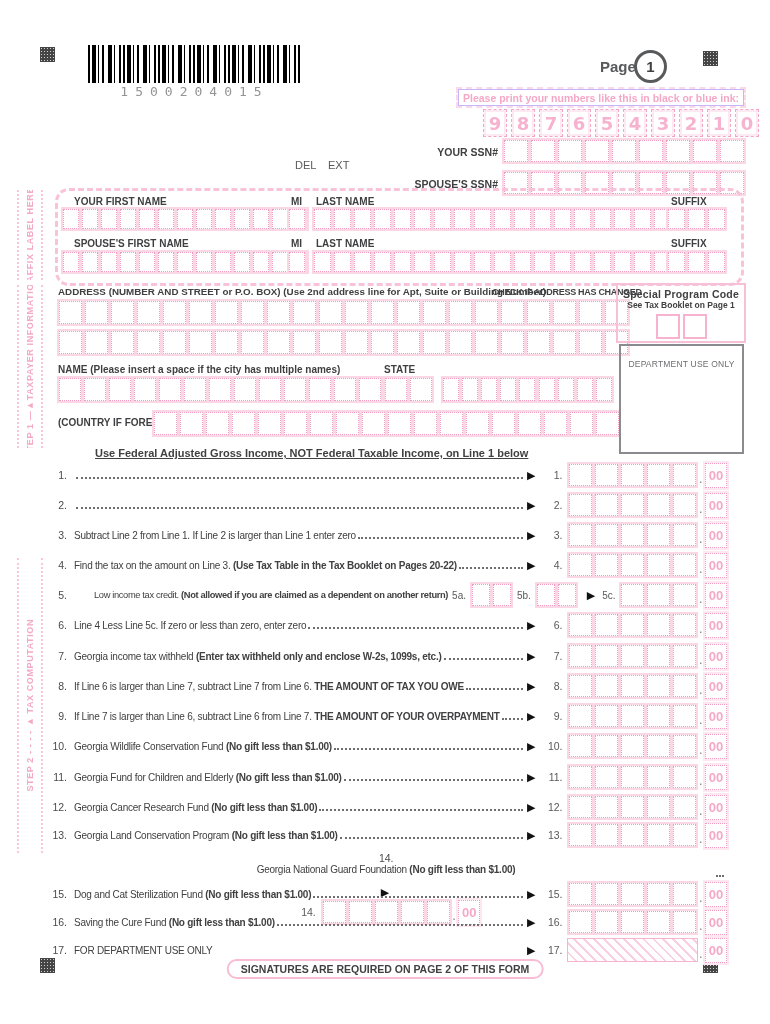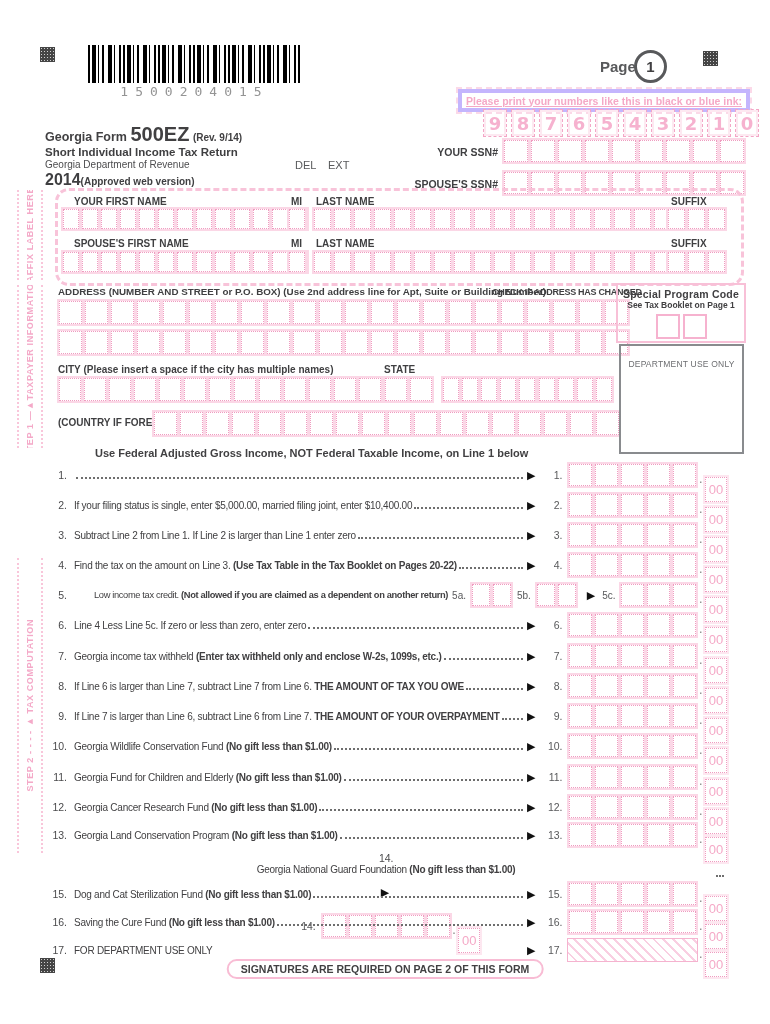--- a/index.html
+++ b/index.html
@@ -16,23 +16,23 @@
       #000 14px 16px,#fff 16px 20px,#000 20px 24px,#fff 24px 26px,#000 26px 27px,#fff 27px 31px,
       #000 31px 33px,#fff 33px 35px);}
   .bcnum{position:absolute;left:88px;top:84px;width:213px;text-align:center;
      font-family:"DejaVu Sans Mono",monospace;font-size:13px;color:#949494;letter-spacing:7px;}
   
   .pagebadge{position:absolute;left:600px;top:50px;display:flex;align-items:center;}
   .pagebadge .pw{font-size:15px;font-weight:bold;color:#58595b;}
   .pagebadge .pc{width:27px;height:27px;border:3px solid #58595b;border-radius:50%;margin-left:-2px;
      display:flex;align-items:center;justify-content:center;font-size:15px;font-weight:bold;color:#414042;background:#fff;}
   
-  .printbox{position:absolute;left:458px;top:89px;width:284px;height:15px;border:4px solid #c4b5fd;
+  .printbox{position:absolute;left:458px;top:89px;width:284px;height:15px;border:1px solid #c4b5fd;
      outline:2px dashed #fbd9e8;display:flex;align-items:center;justify-content:center;
-     font-size:10.5px;font-weight:bold;color:#f5a8c6;white-space:nowrap;text-decoration:underline;}
+     font-size:10.5px;font-weight:bold;color:#f5a8c6;white-space:nowrap;}
   .digitrow{position:absolute;left:483px;top:109px;display:flex;gap:4px;}
   .digit{width:22px;height:26px;border:1px dashed #f3a6c6;box-shadow:inset 0 0 0 2px #fde9f1;
      display:flex;align-items:center;justify-content:center;
      font-size:18px;font-weight:bold;color:#f6b2cf;font-family:"DejaVu Sans",sans-serif;}
   
   .titleblock{position:absolute;left:45px;top:123px;line-height:1.15;}
   .t1{font-size:12.5px;font-weight:bold;color:#414042;}
   .t1 .code{font-size:20px;}
   .t1 .rev{font-size:10px;}
   .t2{font-size:11.5px;font-weight:bold;}
@@ -56,35 +56,35 @@
   .special .sc{width:20px;height:21px;border:2px solid #f6b2cf;background:#fff;}
   .deptbox{position:absolute;left:619px;top:344px;width:121px;height:106px;border:2px solid #898b8e;}
   .deptbox .dl{font-size:8.5px;color:#6d6e71;text-align:center;margin-top:13px;letter-spacing:.2px;}
   
   .vstrip{position:absolute;left:17px;width:22px;display:flex;align-items:center;justify-content:center;
      border-left:2px dotted #f9c6da;border-right:2px dotted #f9c6da;overflow:hidden;}
   .vstrip span{writing-mode:vertical-rl;transform:rotate(180deg);white-space:nowrap;
      color:#f4a9c8;font-weight:bold;font-size:9px;letter-spacing:.6px;}
   
   .comphead{position:absolute;left:95px;top:447px;font-size:11px;font-weight:bold;color:#414042;
-     white-space:nowrap;}
+     text-decoration:underline;white-space:nowrap;}
   .lines{position:absolute;left:45px;top:458px;width:682px;height:514px;}
   .tline{position:absolute;left:0;width:682px;height:26px;display:flex;align-items:center;}
   .lno{width:22px;text-align:right;margin-right:7px;font-size:10.5px;color:#4a4a4c;flex:none;}
   .ltxt{font-size:10px;letter-spacing:-.25px;color:#414042;white-space:nowrap;flex:none;}
   .ltxt b{font-weight:bold;}
   .ltxt.tight{font-size:9.3px;letter-spacing:-.35px;margin-left:20px;}
   .leader{flex:1;min-width:8px;align-self:flex-end;margin:0 3px 9px 2px;border-bottom:2px dotted #6e6e6e;height:2px;}
   .leader.noline{border-bottom:none;}
   .arr{flex:none;color:#111;font-size:11px;margin:0 3px 0 1px;}
   .amt{display:flex;align-items:center;flex:none;}
   .rno{width:24px;text-align:right;margin-right:5px;font-size:10.5px;color:#58595b;flex:none;}
   .dot{font-weight:bold;color:#8a8a8a;font-size:9px;margin:10px 1px 0 1px;flex:none;}
   .cbox{width:20px;height:23px;border:1px dotted #ef9cc0;box-shadow:0 0 0 2px #fde7f0;background:#fff;margin-left:2px;
-     display:flex;align-items:center;justify-content:center;font-size:13px;font-weight:normal;color:#f5a9c7;flex:none;margin-top:29px;}
+     display:flex;align-items:center;justify-content:center;font-size:13px;font-weight:bold;color:#f5a9c7;flex:none;}
   .clab{font-size:10px;color:#58595b;margin:0 4px;flex:none;}
   .fill{flex:1;}
   .hatch{width:131px;height:24px;border:1px solid #f5b3cf;box-sizing:border-box;
      background:repeating-linear-gradient(45deg,#fff 0 5px,#f9cfe2 5px 7px);}
   
   .sigbox{position:absolute;left:50%;top:959px;transform:translateX(-50%);padding:2px 12px;
      border:2px solid #f8bcd4;border-radius:10px;font-size:10.5px;font-weight:bold;color:#414042;white-space:nowrap;background:#fff;}
 </style>
 </head>
 <body>
@@ -111,32 +111,20 @@
       <div class="digit">7</div>
       <div class="digit">6</div>
       <div class="digit">5</div>
       <div class="digit">4</div>
       <div class="digit">3</div>
       <div class="digit">2</div>
       <div class="digit">1</div>
       <div class="digit">0</div>
     </div>
 
-  <div class="titleblock">
-    <div class="t1">
-      <span>Georgia Form</span>
-      <span class="code">500EZ</span>
-      <span class="rev">(Rev. 9/14)</span>
-    </div>
-    <div class="t2">Short Individual Income Tax Return</div>
-    <div class="t3">Georgia Department of Revenue</div>
-    <div class="t4">
-      <span class="yr">2014</span><span class="vn">(Approved web version)</span>
-    </div>
-  </div>
   <div class="delext" style="left:295px;">DEL</div>
   <div class="delext" style="left:328px;">EXT</div>
 
   <div class="ssnlabel" style="left:380px;top:146px;">YOUR SSN#</div>
   <div class="astrip abs" style="left:502px;top:138px;--w:24px;--h:22px;">
       <div class="cell"></div>
       <div class="cell"></div>
       <div class="cell"></div>
       <div class="cell"></div>
       <div class="cell"></div>
@@ -310,21 +298,21 @@
       <div class="cell"></div>
       <div class="cell"></div>
       <div class="cell"></div>
       <div class="cell"></div>
       <div class="cell"></div>
       <div class="cell"></div>
       <div class="cell"></div>
       <div class="cell"></div>
       <div class="cell"></div>
     </div>
-  <div class="lbl abs" style="left:58px;top:364px;">CITY (Please insert a space if the city has multiple names)</div>
+  <div class="lbl abs" style="left:58px;top:364px;">NAME (Please insert a space if the city has multiple names)</div>
   <div class="lbl abs" style="left:384px;top:364px;">STATE</div>
   <div class="lbl abs" style="left:445px;top:364px;margin-top:28px;">ZIP CODE</div>
   <div class="astrip abs" style="left:57px;top:376px;--w:22px;--h:23px;">
       <div class="cell"></div>
       <div class="cell"></div>
       <div class="cell"></div>
       <div class="cell"></div>
       <div class="cell"></div>
       <div class="cell"></div>
       <div class="cell"></div>
@@ -401,21 +389,20 @@
             <div class="cell"></div>
             <div class="cell"></div>
             <div class="cell"></div>
           </div>
           <span class="dot">.</span>
           <div class="cbox">00</div>
         </span>
       </div>
       <div class="tline" style="top: 34px;">
         <span class="lno">2.</span>
-        <span class="ltxt">If your filing status is single, enter $5,000.00, married filing joint, enter $10,400.00 </span>
         <span class="leader"></span>
         <span class="arr">▶</span>
         <span class="amt">
           <span class="rno">2.</span>
           <div class="astrip" style="--w: 23px; --h: 22px;">
             <div class="cell"></div>
             <div class="cell"></div>
             <div class="cell"></div>
             <div class="cell"></div>
             <div class="cell"></div>

